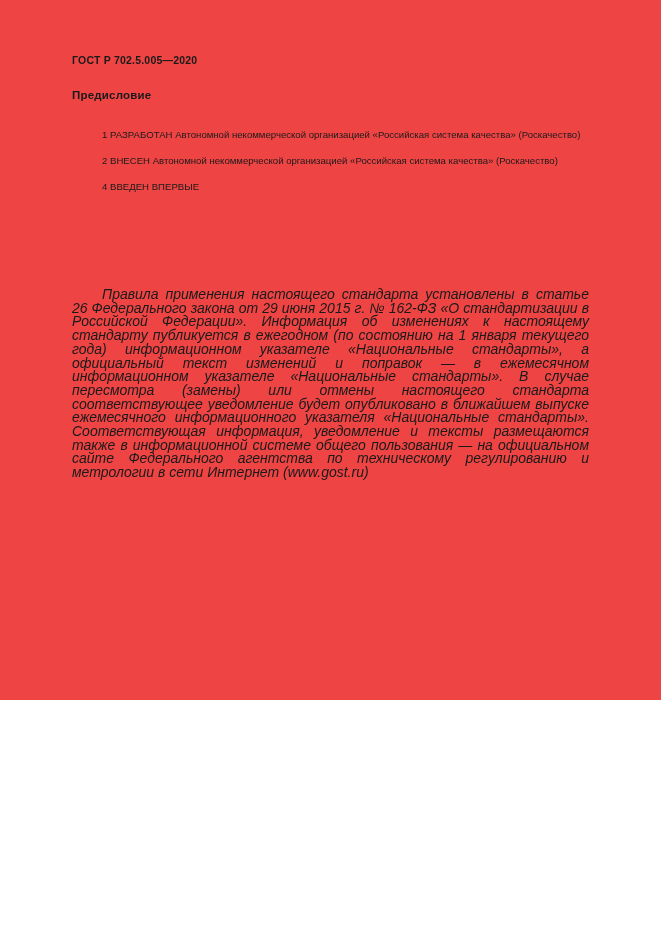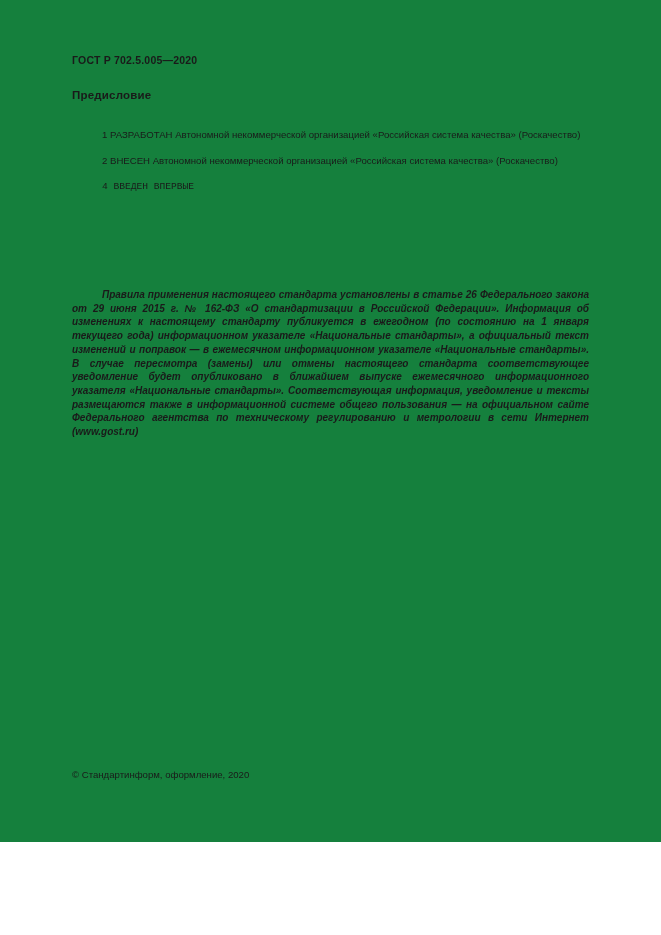--- a/index.html
+++ b/index.html
@@ -6,22 +6,22 @@
     margin: 0;
     padding: 0;
     background: #ffffff;
   }
   body {
     font-family: "Liberation Sans", sans-serif;
   }
   .page {
     position: relative;
     width: 661px;
-    height: 842px;
-    background: #15803d;
+    height: 700px;
+    background: #ef4444;
     box-sizing: border-box;
     overflow: hidden;
     color: #1a1a1a;
   }
 
   
   .running-head {
     position: absolute;
     left: 72px;
     top: 54px;
@@ -59,37 +59,35 @@
     text-indent: 30px;
     margin-bottom: 12.5px;
     color: #1a1a1a;
     hyphens: none;
   }
   .clause:last-child {
     margin-bottom: 0;
   }
   .clause.no-justify {
     text-align: right;
-    font-family: Liberation Mono, monospace;
   }
 
   
   .rules-block {
     position: absolute;
     left: 72px;
     top: 288px;
     width: 517px;
-    font-size: 10px;
+    font-size: 14px;
     line-height: 13.7px;
     font-style: italic;
     text-align: justify;
     text-align-last: left;
     text-indent: 30px;
     color: #1a1a1a;
-    font-weight: bold;
   }
 
   
   .copyright {
     position: absolute;
     left: 72px;
     top: 769px;
     width: 517px;
     text-align: left;
     font-size: 9.6px;

